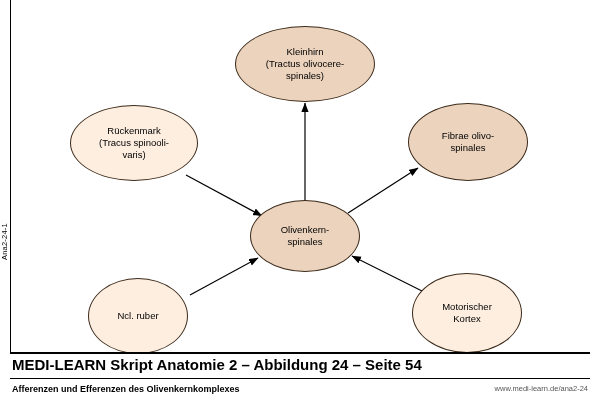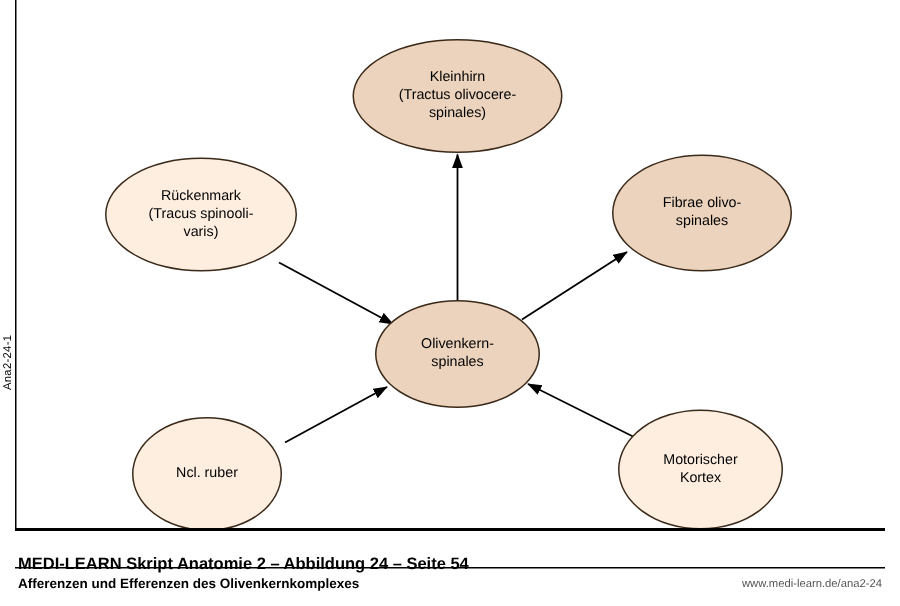--- a/index.html
+++ b/index.html
@@ -88,22 +88,22 @@
     position: absolute;
     left: 10px;
     top: 352px;
     width: 580px;
     height: 2px;
     background: #000000;
   }
   .footer-line1 {
     position: absolute;
     left: 12px;
-    top: 370px;
-    font-size: 11px;
+    top: 356px;
+    font-size: 15px;
     font-weight: bold;
     color: #000000;
   }
   .footer-url {
     position: absolute;
     right: 12px;
     top: 364px;
     font-size: 7.5px;
     color: #555555;
     margin-top: 20px;

